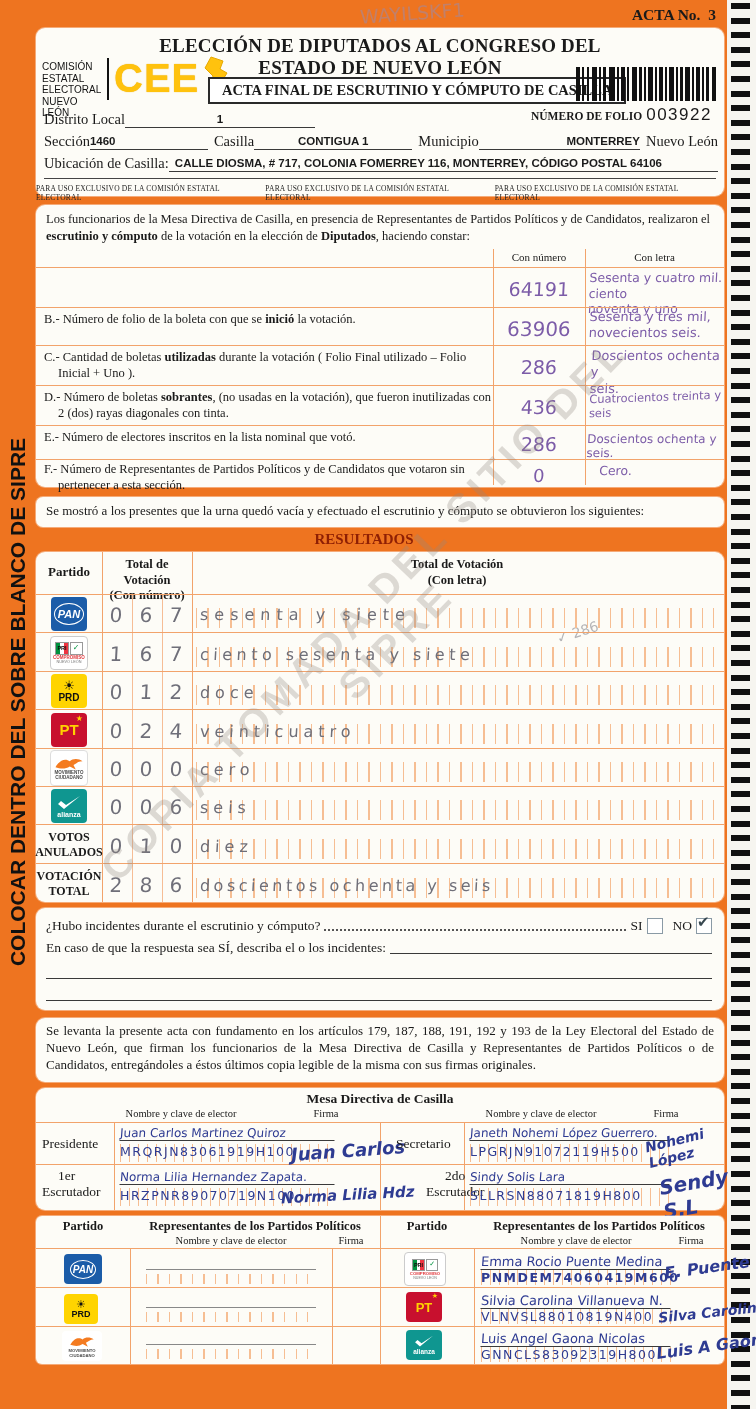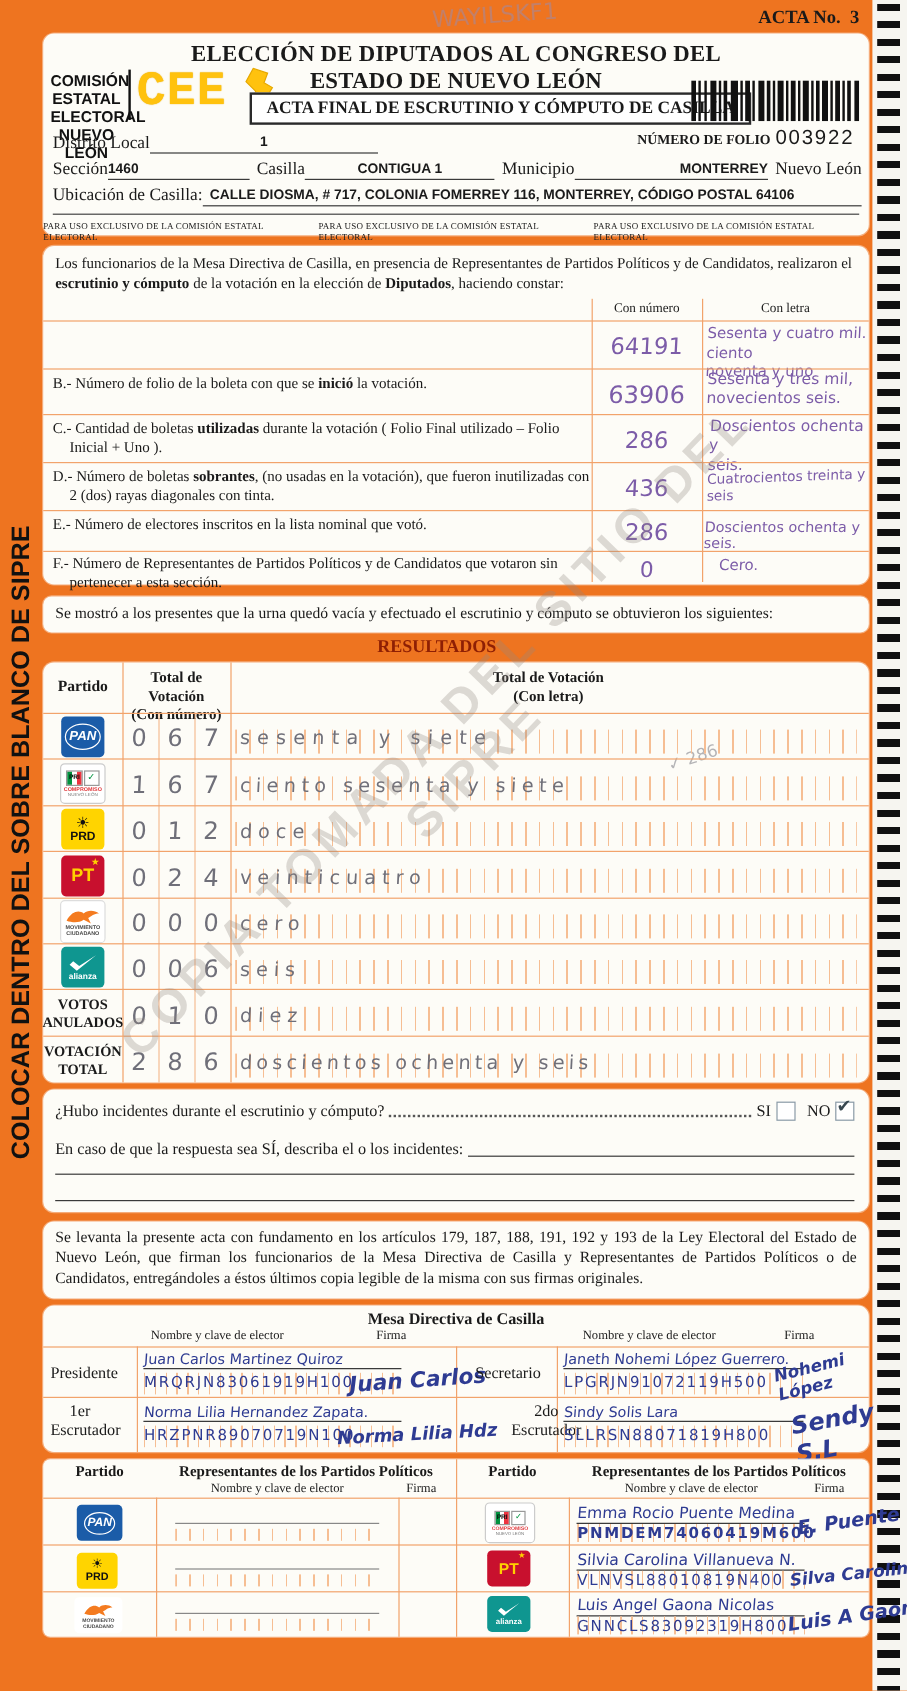--- a/index.html
+++ b/index.html
@@ -15,21 +15,21 @@
   .uline{border-bottom:1.4px solid #3a3a3a;}
   .grid-line{background:#F2A36B;}
   .ticks{background:repeating-linear-gradient(to right,#F6BE93 0 1.3px,transparent 1.3px 11.5px);}
   .ticks-v{background:repeating-linear-gradient(to right,#F6BE93 0 1.2px,transparent 1.2px 9px);}
   
   .edge-strip{position:absolute;right:0;top:0;width:29px;height:1409px;background:#F6F5F0;}
   .edge-strip::after{content:"";position:absolute;left:4px;right:6px;top:3px;bottom:0;
     background:repeating-linear-gradient(to bottom,#101010 0 6px,transparent 6px 14.6px);}
   
   .title{width:100%;text-align:center;font-weight:bold;font-size:19px;letter-spacing:.2px;}
-  .org{font-family:"Liberation Sans",sans-serif;font-weight:bold;font-size:13px;line-height:1.15;text-align:center;color:#111;}
+  .org{font-family:"Liberation Sans",sans-serif;font-weight:normal;font-size:10px;line-height:1.15;text-align:left;color:#111;}
   .cee{color:#FFC20E;font-family:"Liberation Sans",sans-serif;font-weight:bold;font-size:40px;letter-spacing:1px;line-height:1;text-shadow:0 0 1px #e6a800;}
   .subtitle-box{border:2px solid #2a2a2a;font-weight:bold;font-size:14.5px;padding:3px 12px;background:#fff;white-space:nowrap;}
   .fld-lbl{font-size:14.5px;}
   .fld-val{font-family:"Liberation Sans",sans-serif;font-size:11.5px;font-weight:bold;}
   .tiny-note{font-size:7.5px;letter-spacing:.2px;color:#222;}
   
   .cnt-row{position:absolute;left:0;width:688px;border-top:1.4px solid #F2A36B;}
   .cnt-lbl{position:absolute;left:8px;top:4px;width:440px;font-size:12.5px;line-height:1.25;padding-left:14px;text-indent:-14px;}
   .cnt-num{position:absolute;left:457px;width:92px;top:0;bottom:0;text-align:center;}
   .cnt-letra{position:absolute;left:549px;width:139px;top:0;bottom:0;}
@@ -77,21 +77,21 @@
   <div class="title abs" style="top:7px;">ELECCIÓN DE DIPUTADOS AL CONGRESO DEL</div>
   <div class="title abs" style="top:29px;">ESTADO DE NUEVO LEÓN</div>
 
   <div class="abs org" style="left:6px;top:33px;width:60px;">
     <div>COMISIÓN</div>
       <div>ESTATAL</div>
     <div>ELECTORAL</div>
       <div>NUEVO LEÓN</div>
   </div>
   <div class="abs" style="left:71px;top:30px;width:2px;height:42px;background:#111;"></div>
-  <div class="abs cee" style="left:78px;top:30px;font-family:Liberation Mono, monospace;">CEE</div>
+  <div class="abs cee" style="left:78px;top:30px;">CEE</div>
   <svg class="abs" style="left:163px;top:28px;" width="34" height="46" viewBox="0 0 34 46">
     <path d="M12 1 L24 5 L21 13 L28 17 L23 25 L17 44 L11 33 L14 20 L6 12 Z" fill="#FFC20E" stroke="#E6A800" stroke-width="1"></path>
   </svg>
 
   <div class="abs subtitle-box" style="left:172px;top:49px;">ACTA FINAL DE ESCRUTINIO Y CÓMPUTO DE CASILLA</div>
 
   <svg class="abs" style="left:540px;top:39px;" width="140" height="34" viewBox="0 0 140 34">
     <g fill="#111">
       <rect x="0" width="4" height="34"></rect>
         <rect x="6" width="2" height="34"></rect>
@@ -358,21 +358,21 @@
   <div class="abs" style="left:10px;top:10px;right:12px;display:flex;align-items:flex-end;">
     <span style="font-size:13.5px;white-space:nowrap;">¿Hubo incidentes durante el escrutinio y cómputo?</span>
     <span style="flex:1;border-bottom:2px dotted #555;margin:0 4px 3px;"></span>
     <span style="font-size:13.5px;">SI</span>
     <span class="chk" style="margin:0 10px 0 4px;"></span>
     <span style="font-size:13.5px;">NO</span>
     <span class="chk" style="margin-left:4px;">
         <span class="mark">✔</span>
       </span>
   </div>
-  <div class="abs" style="left:10px;top:42px;right:12px;display:flex;align-items:flex-end;">
+  <div class="abs" style="left:10px;top:32px;right:12px;display:flex;align-items:flex-end;">
     <span style="font-size:13.5px;white-space:nowrap;">En caso de que la respuesta sea SÍ, describa el o los incidentes:</span>
     <span style="flex:1;border-bottom:1.4px solid #3a3a3a;margin:0 0 2px 4px;"></span>
   </div>
   <div class="abs" style="left:10px;top:70px;right:12px;border-bottom:1.4px solid #3a3a3a;"></div>
   <div class="abs" style="left:10px;top:92px;right:12px;border-bottom:1.4px solid #3a3a3a;"></div>
 </div>
 
 <div class="panel" style="top:1018px;height:64px;">
   <div style="padding:5px 10px;font-size:13px;line-height:1.3;text-align:justify;">Se levanta la presente acta con fundamento en los artículos 179, 187, 188, 191, 192 y 193 de la Ley Electoral del Estado de Nuevo León, que firman los funcionarios de la Mesa Directiva de Casilla y Representantes de  Partidos Políticos o de Candidatos, entregándoles a éstos últimos copia legible de la misma con sus firmas originales.</div>
 </div>

